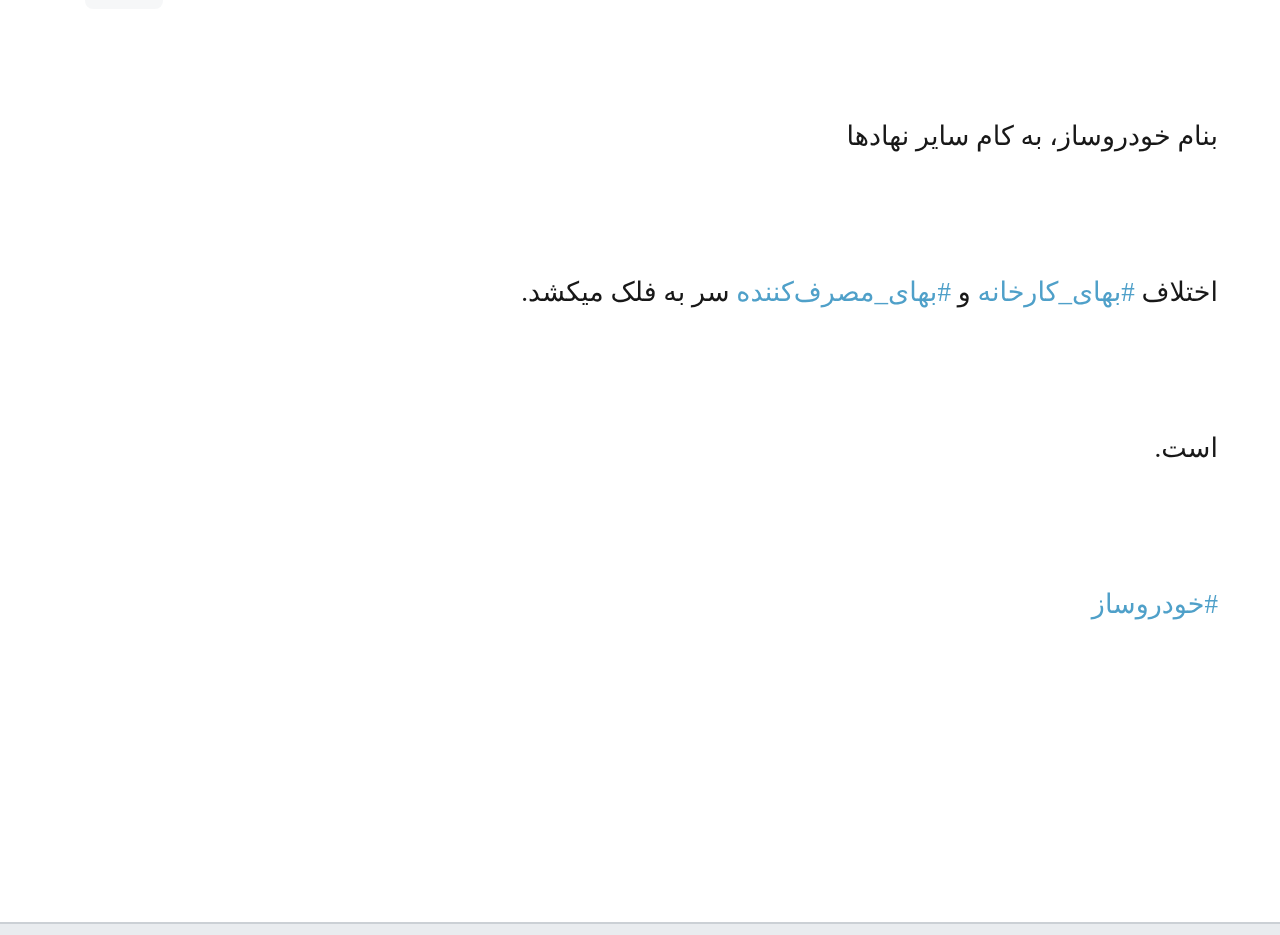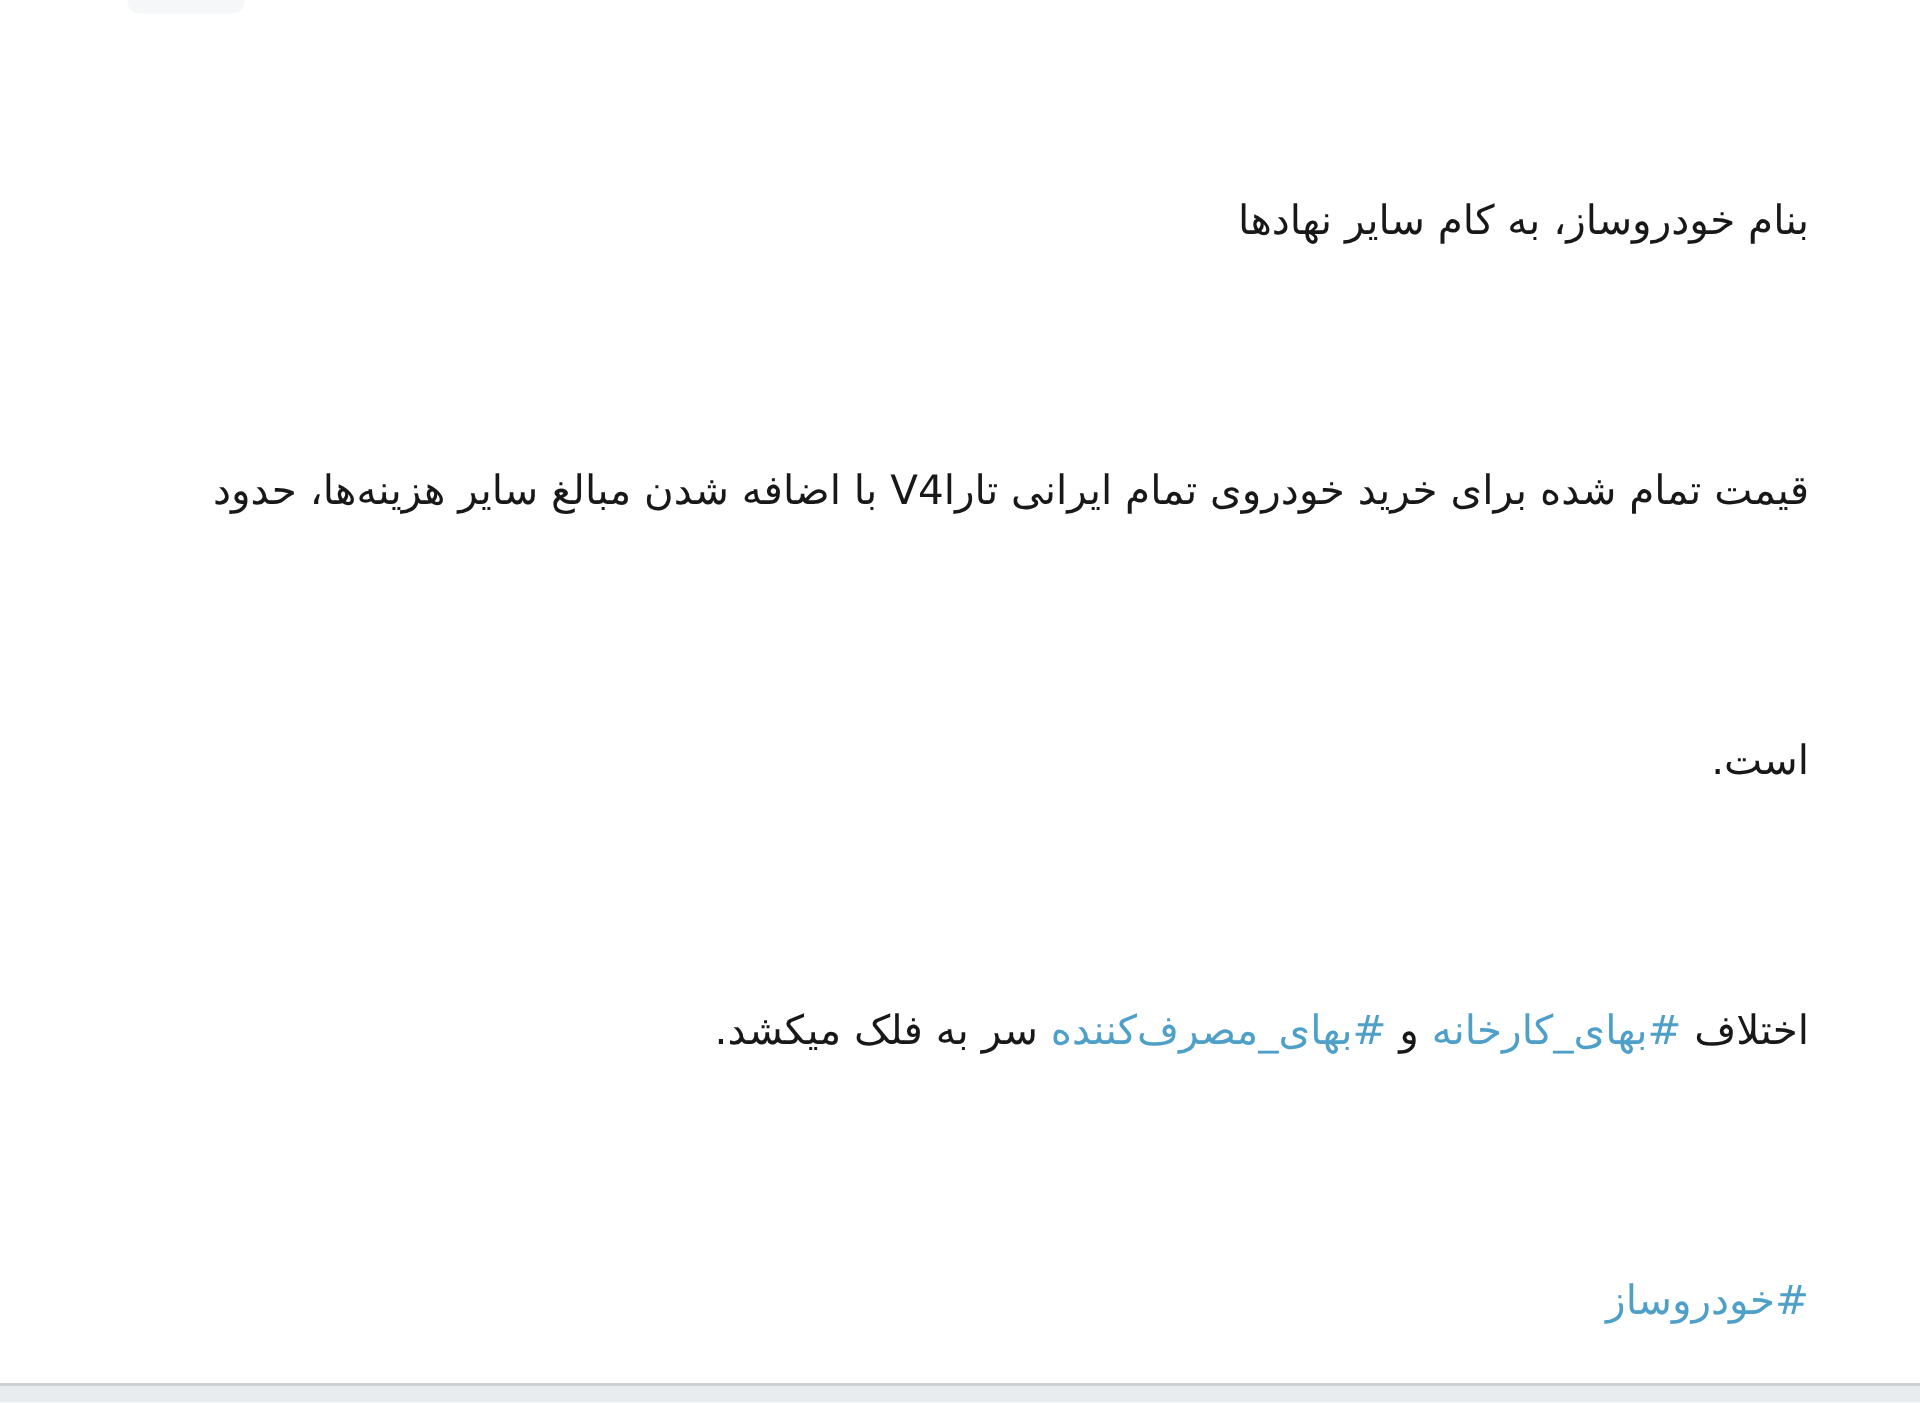--- a/index.html
+++ b/index.html
@@ -26,21 +26,21 @@
   
   .tweet-text {
     direction: rtl;
     text-align: right;
     margin: 6px 62px 0 62px;
     font-size: 27px;
     line-height: 52px;
     color: #181818;
     white-space: pre-wrap;
   }
-  .tweet-text p { margin: 12px; }
+  .tweet-text p { margin: 0; font-family: Liberation Serif, serif; }
   a.hashtag {
     color: #4fa0c9;
     text-decoration: none;
     cursor: pointer;
   }
 
   
   .bottom-strip {
     position: absolute;
     left: 0; right: 0; bottom: 0;
@@ -49,19 +49,18 @@
     border-top: 2px solid #cbd0d5;
   }
 </style>
 </head>
 <body>
 
 <div class="top-smudge"></div>
 
 <div class="tweet-text">
   <p>بنام خودروساز، به کام سایر نهادها</p>
-  <p>قیمت تمام شده برای خرید خودروی تمام ایرانی تاراV4 با اضافه شدن مبالغ سایر هزینه‌ها، حدود</p>
+  <p><span>اختلاف </span><a class="hashtag">#بهای_کارخانه</a><span> و </span><a class="hashtag">#بهای_مصرف‌کننده</a><span> سر به فلک میکشد.</span></p>
   <p>است.</p>
-  <p><span>اختلاف </span><a class="hashtag">#بهای_کارخانه</a><span> و </span><a class="hashtag">#بهای_مصرف‌کننده</a><span> سر به فلک میکشد.</span></p>
   <p><a class="hashtag">#خودروساز</a></p>
 </div>
 
 <div class="bottom-strip"></div>
 
 </body></html>

